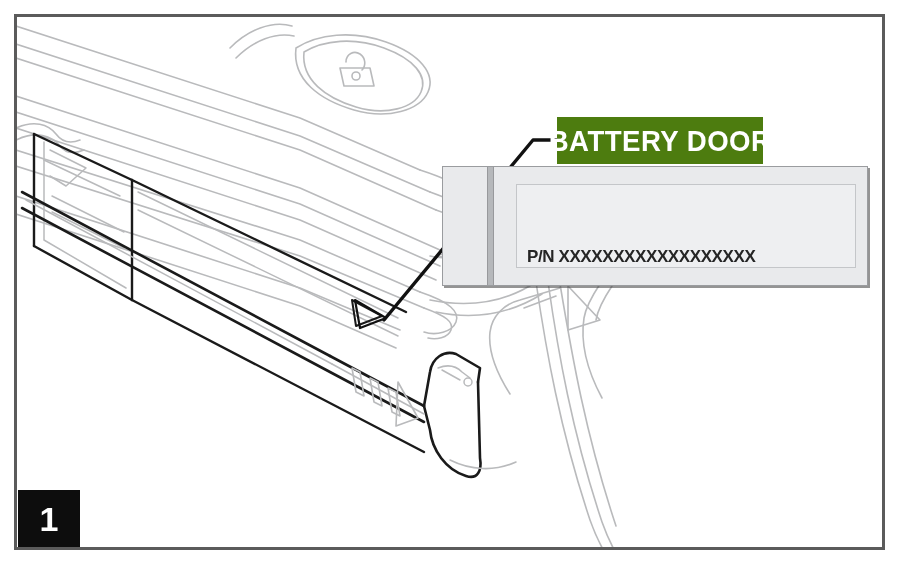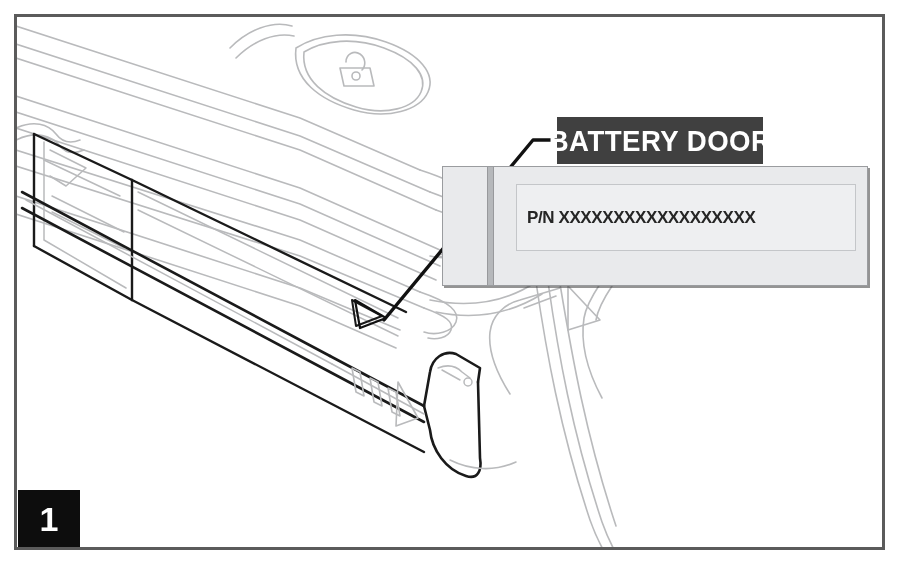--- a/index.html
+++ b/index.html
@@ -36,21 +36,21 @@
     height: 572px;
     pointer-events: none;
   }
   
   #callout-label {
     position: absolute;
     left: 557px;
     top: 117px;
     width: 206px;
     height: 47px;
-    background: #404040;
+    background: #4d7c0f;
     box-sizing: border-box;
     display: flex;
     align-items: center;
     justify-content: center;
   }
   #callout-label-text {
     color: #ffffff;
     font-family: "Liberation Sans Narrow", "Liberation Sans", sans-serif;
     font-weight: bold;
     font-size: 30px;
@@ -81,26 +81,26 @@
     background: #b6b8bb;
     border-left: 1px solid #98999c;
     border-right: 1px solid #98999c;
     box-sizing: border-box;
   }
   #pn-inner-box {
     position: absolute;
     left: 73px;
     top: 17px;
     width: 340px;
-    height: 67px;
+    height: 84px;
     box-sizing: border-box;
     background: #eeeff1;
     border: 1px solid #c4c6c9;
     display: flex;
-    align-items: center;
+    align-items: flex-end;
   }
   #pn-text {
     padding-left: 10px;
     color: #252525;
     font-family: "Liberation Sans", sans-serif;
     font-weight: bold;
     font-size: 17px;
     letter-spacing: -0.4px;
     white-space: nowrap;
   }

